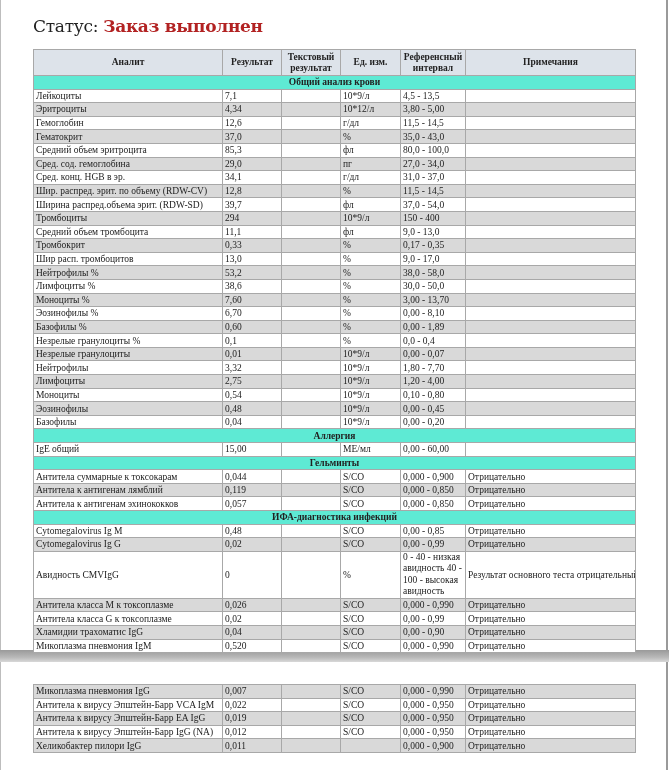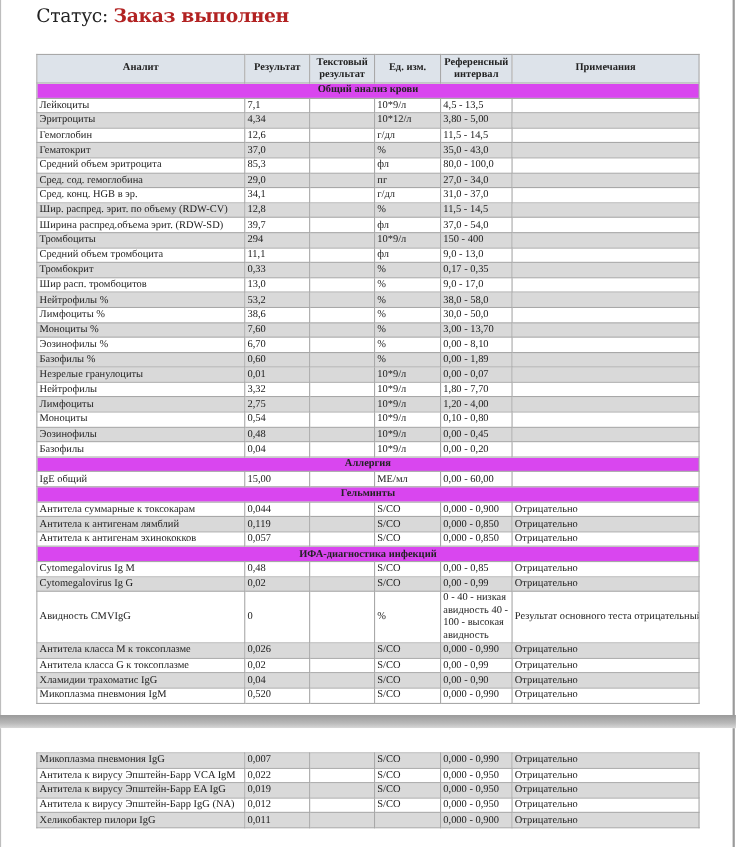--- a/index.html
+++ b/index.html
@@ -4,29 +4,29 @@
 <style>
   html, body { margin:0; padding:0; }
   body { width:669px; height:770px; background:#ffffff; position:relative; overflow:hidden;
          font-family:"DejaVu Serif","Liberation Serif",serif; color:#222; }
   .page { position:absolute; left:0; width:665px; background:#fff;
           border-left:1px solid #bdbdbd; border-right:2px solid #9a9a9a; }
   .page1 { top:0; height:650px; }
   .page2 { top:662px; height:108px; }
   .sep { position:absolute; left:0; top:650px; width:669px; height:12px;
          background:linear-gradient(#9a9a9a,#b8b8b8 60%,#d8d8d8); }
-  .status { position:absolute; left:33px; top:5px; font-size:17px; line-height:20px;
+  .status { position:absolute; left:33px; top:16px; font-size:17px; line-height:20px;
             font-family:"DejaVu Serif",serif; color:#222; letter-spacing:-0.3px; }
   .status .val { color:#b22222; font-weight:bold; }
   table { border-collapse:collapse; position:absolute; left:33px; width:602px; table-layout:fixed;
           font-family:"Liberation Serif","DejaVu Serif",serif; font-size:9.5px; }
   td, th { border:1px solid #a8a8a8; padding:0 2px; height:12.6px; line-height:12px;
            white-space:nowrap; overflow:hidden; vertical-align:middle; }
   th { background:#dde3ea; font-weight:bold; text-align:center; font-size:9.5px; line-height:11px; height:25px; white-space:normal; }
-  tr.sec td { background:#d946ef; font-weight:bold; text-align:center; }
+  tr.sec td { background:#5eead4; font-weight:bold; text-align:center; }
   tr.odd td { background:#ffffff; }
   tr.even td { background:#d9d9d9; }
   td.wrap { white-space:normal; line-height:11.5px; }
   #t1 { top:25px;margin-top:24px; }
   #t2 { top:684px;padding-left:16px; }
 </style>
 </head>
 <body>
 
 <div class="page page1"></div>
@@ -198,20 +198,28 @@
         <td></td>
       </tr>
       <tr class="even">
         <td>Базофилы %</td>
         <td>0,60</td>
         <td></td>
         <td>%</td>
         <td>0,00 - 1,89</td>
         <td></td>
       </tr>
+      <tr class="odd">
+        <td>Незрелые гранулоциты %</td>
+        <td>0,1</td>
+        <td></td>
+        <td>%</td>
+        <td>0,0 - 0,4</td>
+        <td></td>
+      </tr>
       <tr class="even">
         <td>Незрелые гранулоциты</td>
         <td>0,01</td>
         <td></td>
         <td>10*9/л</td>
         <td>0,00 - 0,07</td>
         <td></td>
       </tr>
       <tr class="odd">
         <td>Нейтрофилы</td>

